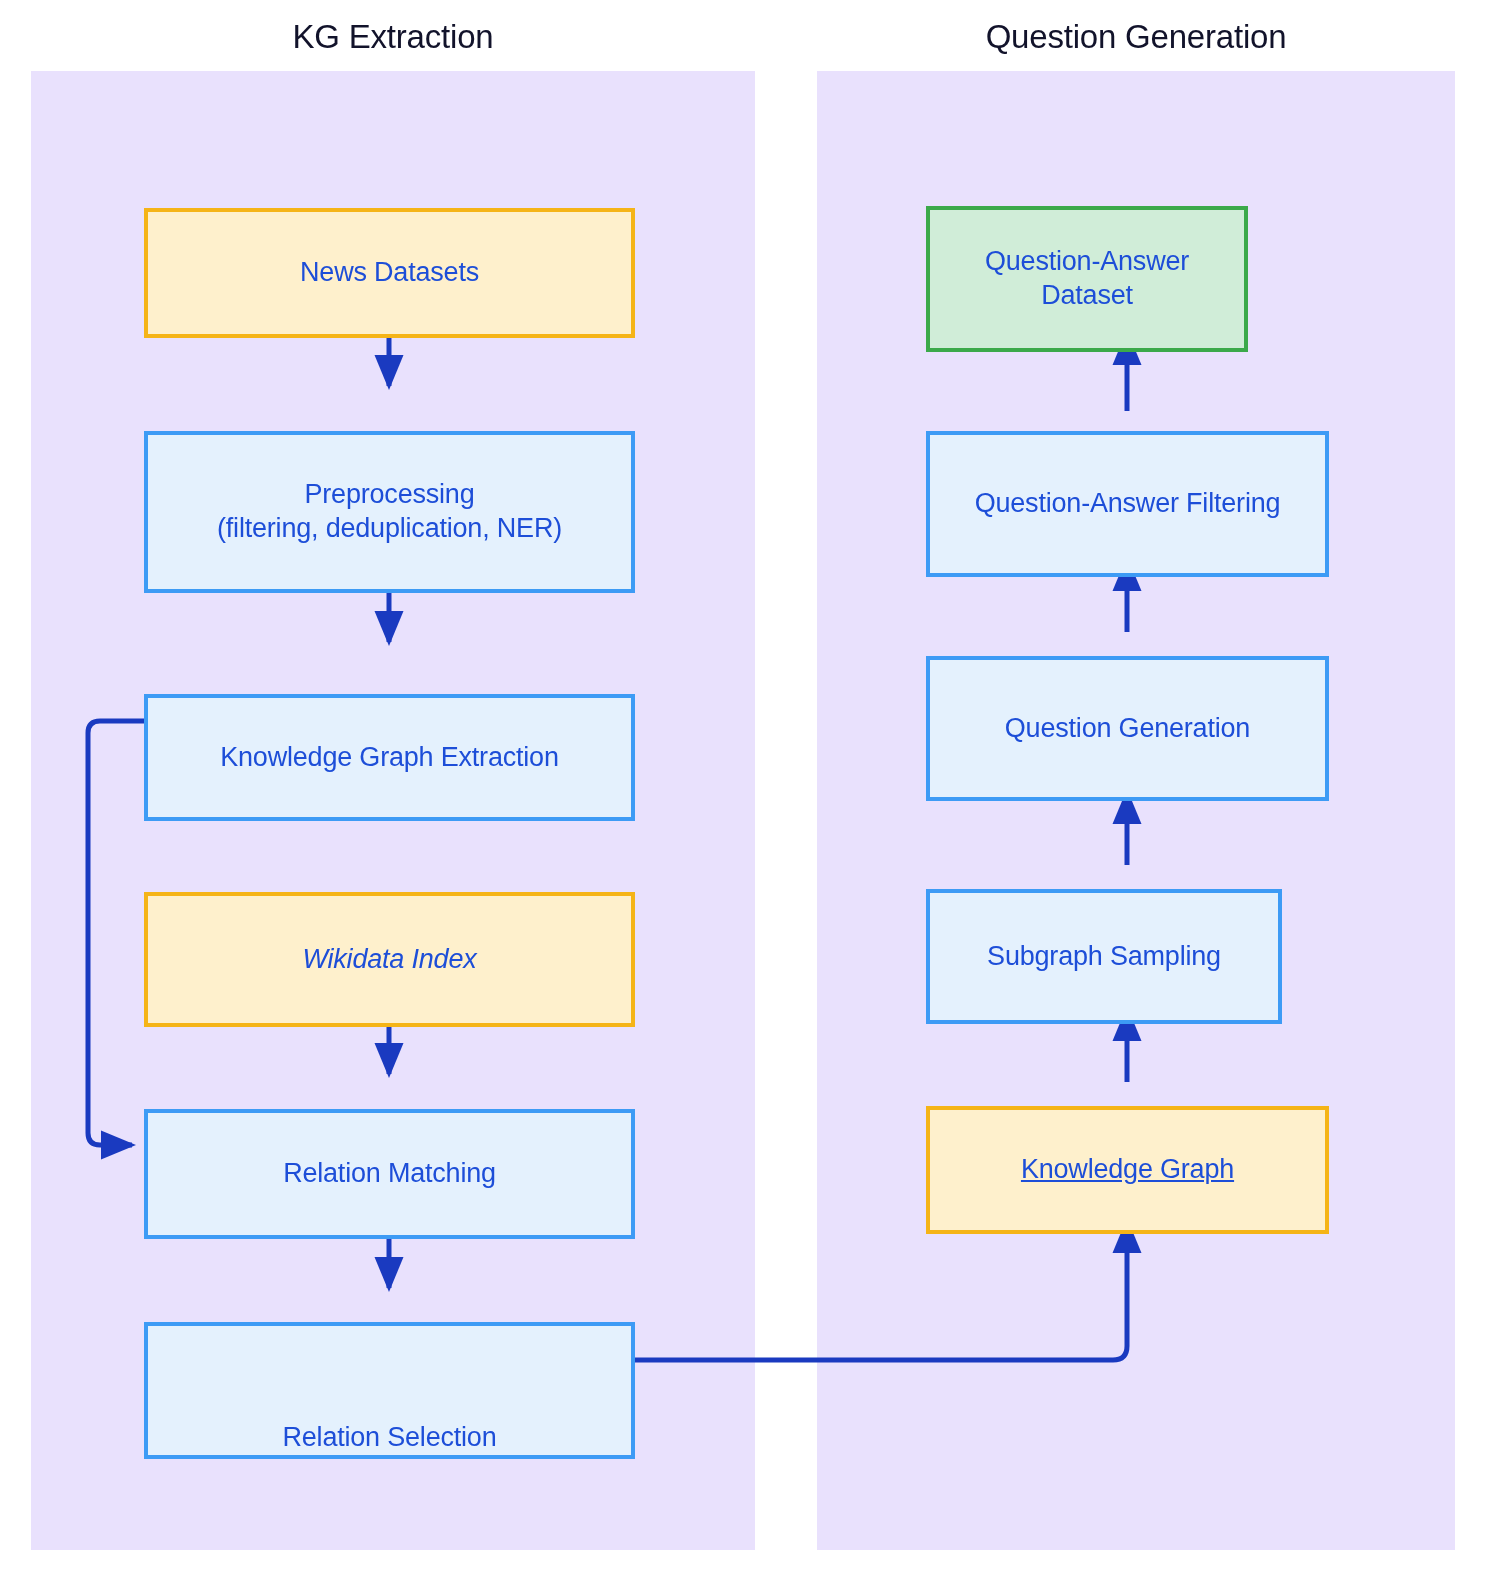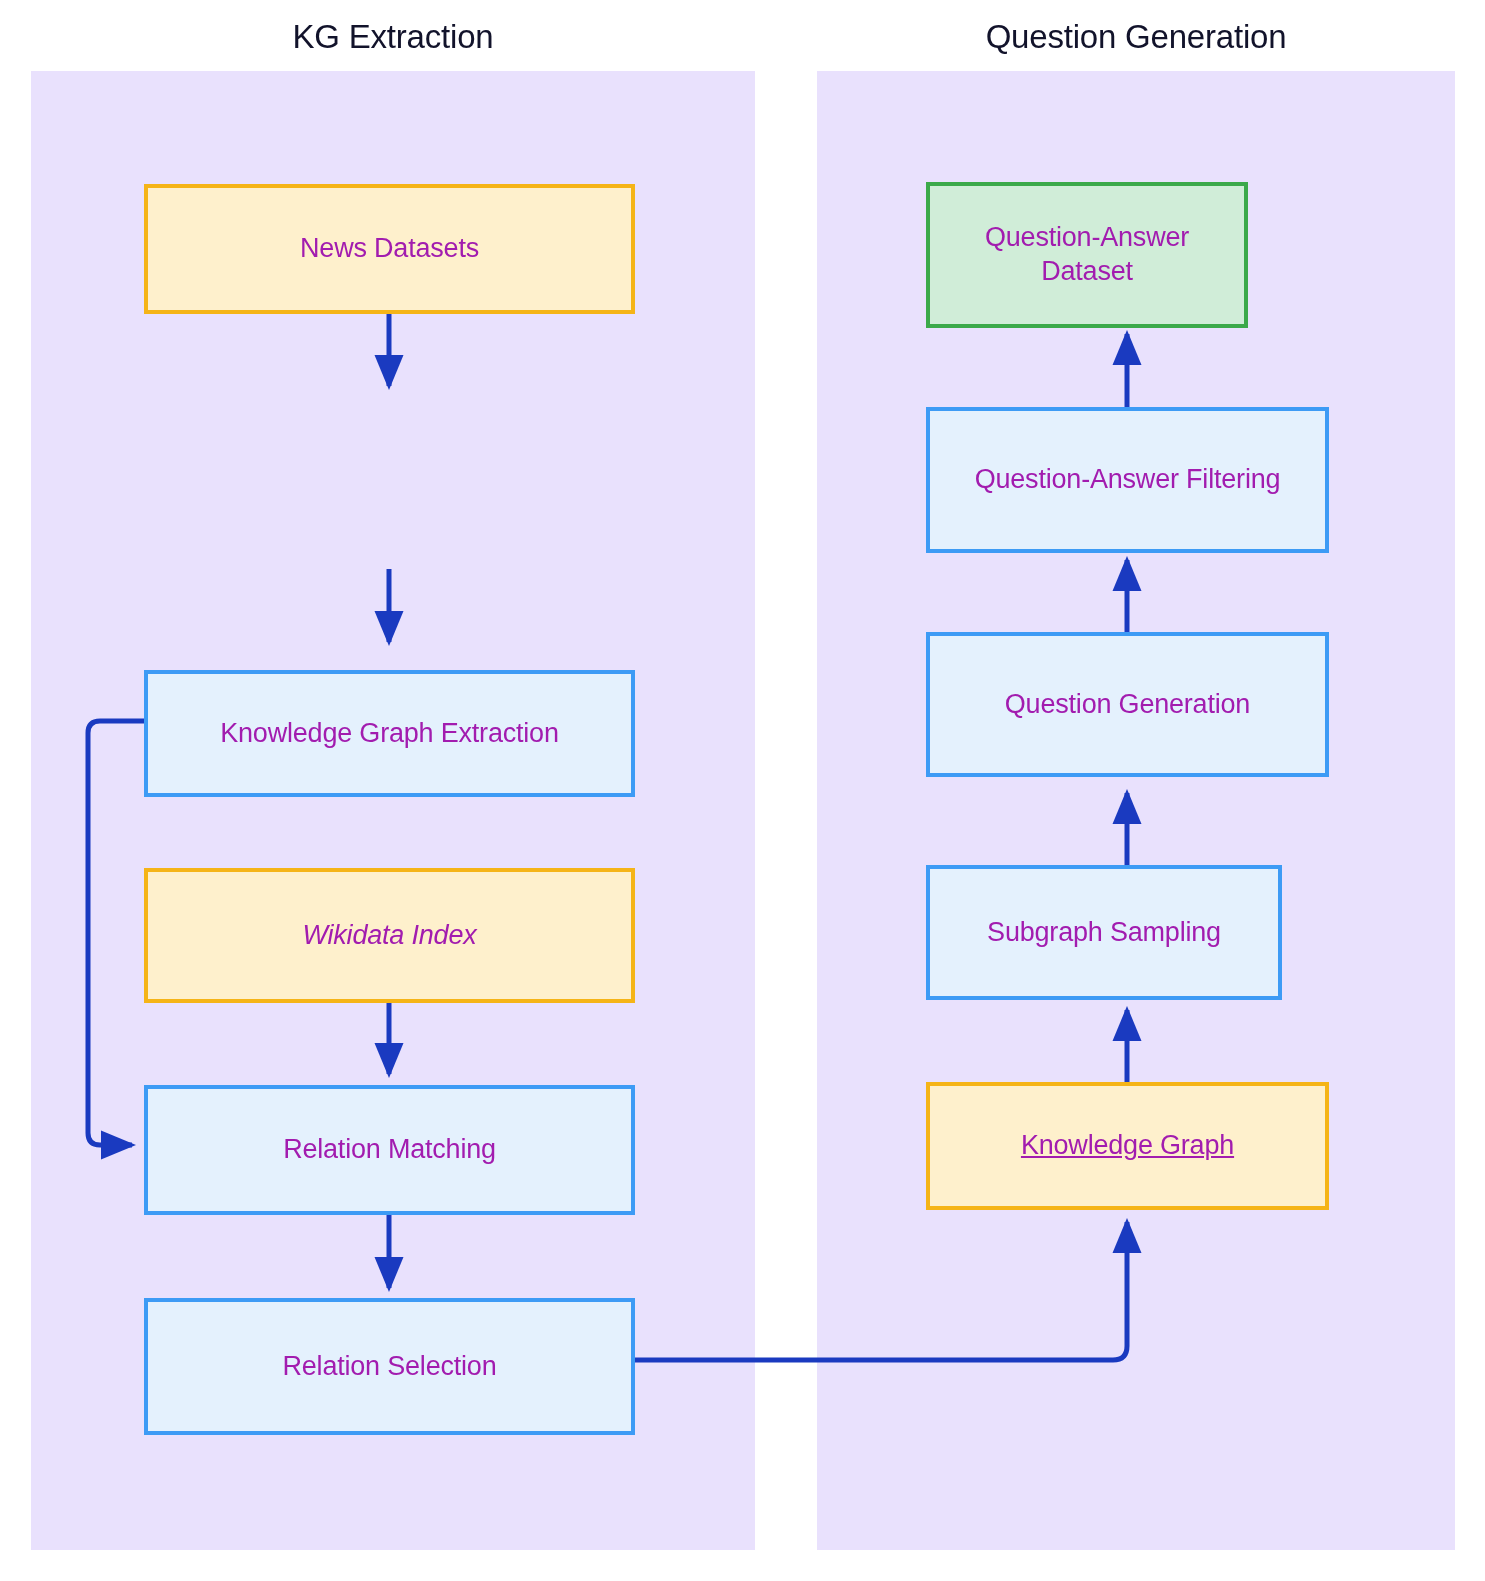--- a/index.html
+++ b/index.html
@@ -32,23 +32,24 @@
   }
   .node {
     position: absolute;
     box-sizing: border-box;
     display: flex;
     align-items: center;
     justify-content: center;
     text-align: center;
     font-size: 27px;
     line-height: 1.25;
-    color: #a21caf;
+    color: #1d4ed8;
     font-family: "Liberation Sans", sans-serif;
     letter-spacing: -0.2px;
+    margin-top: 24px;
   }
   .node-blue {
     background: #e4f1fd;
     border: 4px solid #3d9bf5;
   }
   .node-yellow {
     background: #fef0cc;
     border: 4px solid #f5b417;
   }
   .node-green {
@@ -109,34 +110,38 @@
       <path d="M1127,632 L1127,560" marker-end="url(#arrowhead)"></path>
 
       <path d="M1127,411 L1127,334" marker-end="url(#arrowhead)"></path>
     </g>
   </svg>
 
   <div class="node node-yellow" style="left:144px; top:184px; width:491px; height:130px;">
     <span class="node-label">News Datasets</span>
   </div>
 
+  <div class="node node-blue" style="left:144px; top:407px; width:491px; height:162px;">
+    <span class="node-label">Preprocessing
+(filtering, deduplication, NER)</span>
+  </div>
 
   <div class="node node-blue" style="left:144px; top:670px; width:491px; height:127px;">
     <span class="node-label">Knowledge Graph Extraction</span>
   </div>
 
   <div class="node node-yellow" style="left:144px; top:868px; width:491px; height:135px;font-style:italic;">
     <span class="node-label">Wikidata Index</span>
   </div>
 
   <div class="node node-blue" style="left:144px; top:1085px; width:491px; height:130px;">
     <span class="node-label">Relation Matching</span>
   </div>
 
-  <div class="node node-blue" style="left:144px; top:1298px; width:491px; height:137px;">
+  <div class="node node-blue" style="left:144px; top:1298px; width:491px; height:137px;align-items:flex-end;">
     <span class="node-label">Relation Selection</span>
   </div>
 
   <div class="node node-green" style="left:926px; top:182px; width:322px; height:146px;">
     <span class="node-label">Question-Answer Dataset</span>
   </div>
 
   <div class="node node-blue" style="left:926px; top:407px; width:403px; height:146px;">
     <span class="node-label">Question-Answer Filtering</span>
   </div>

